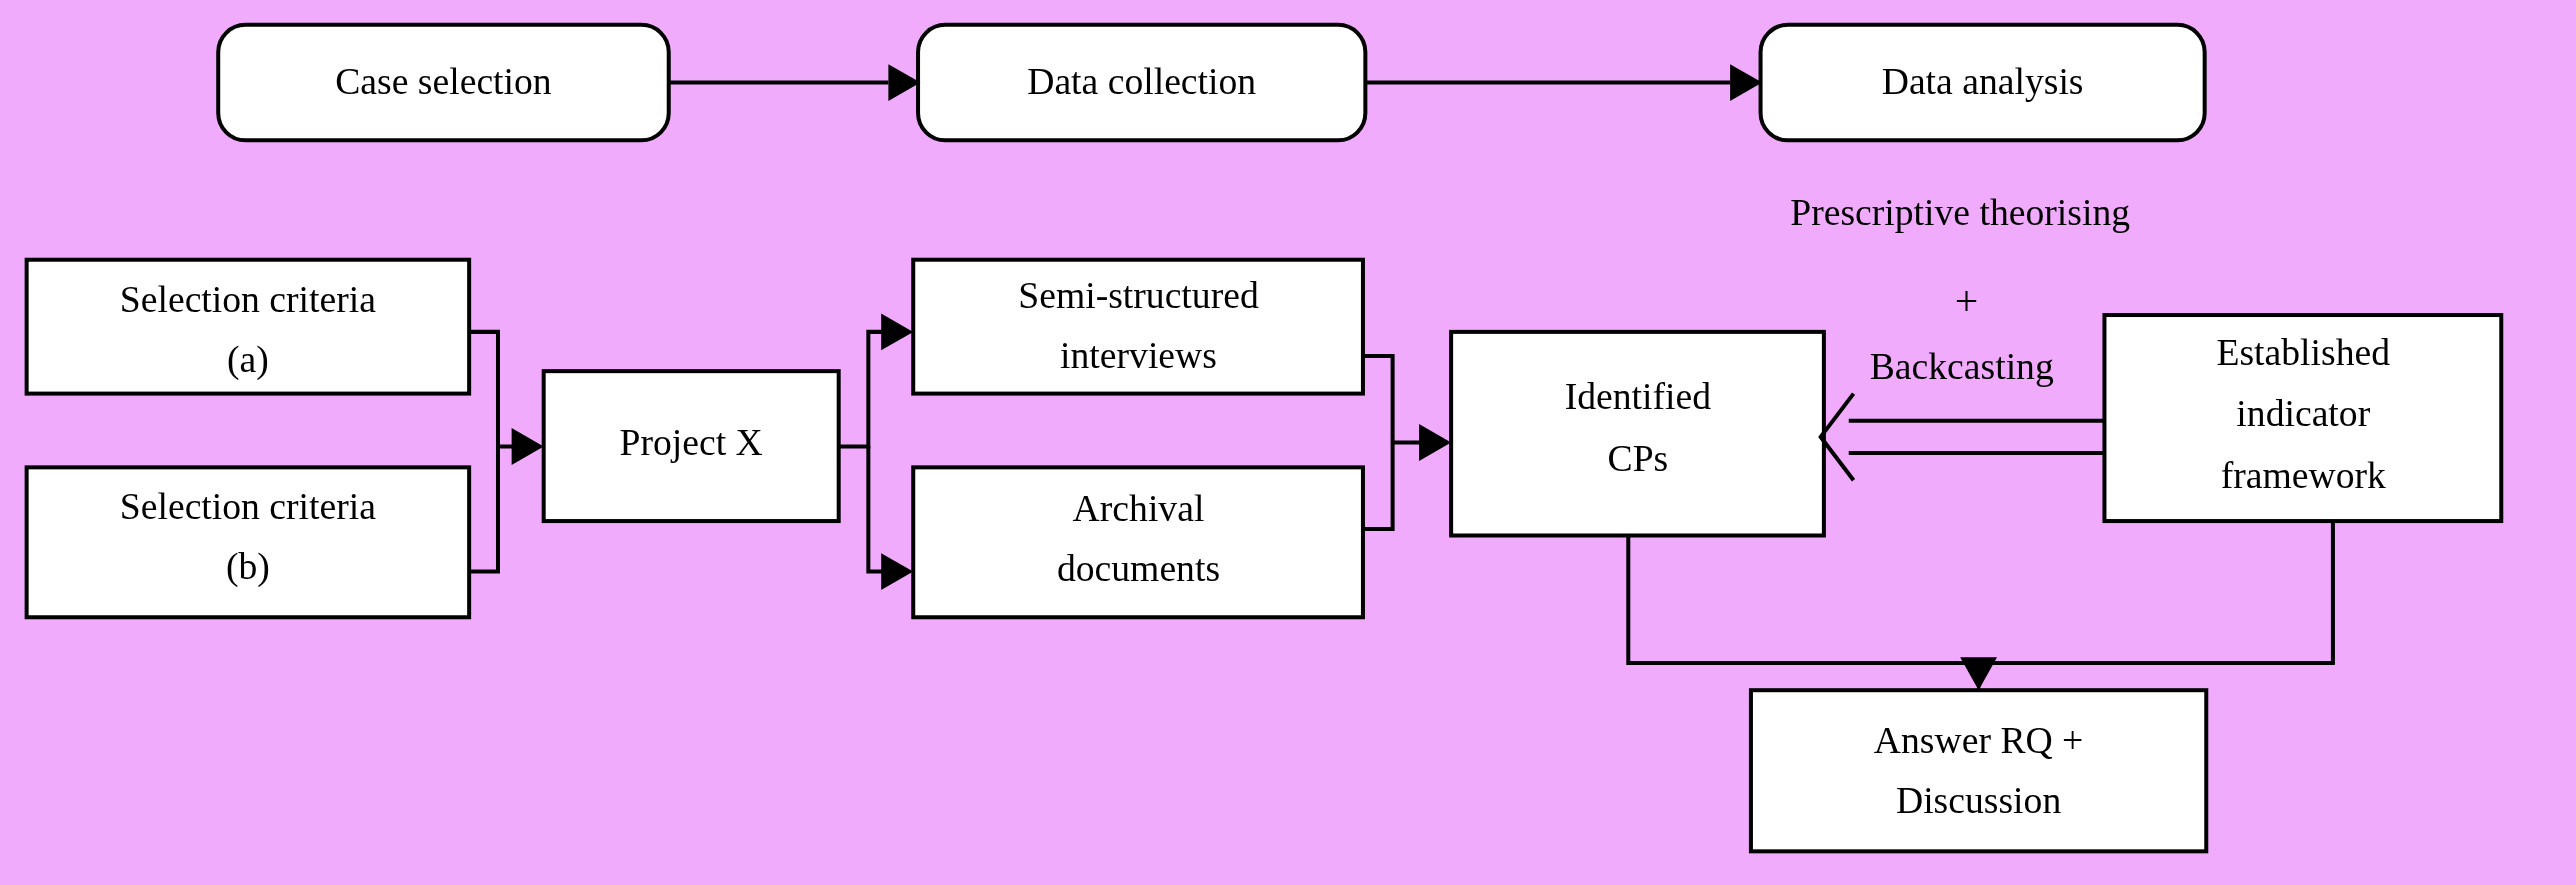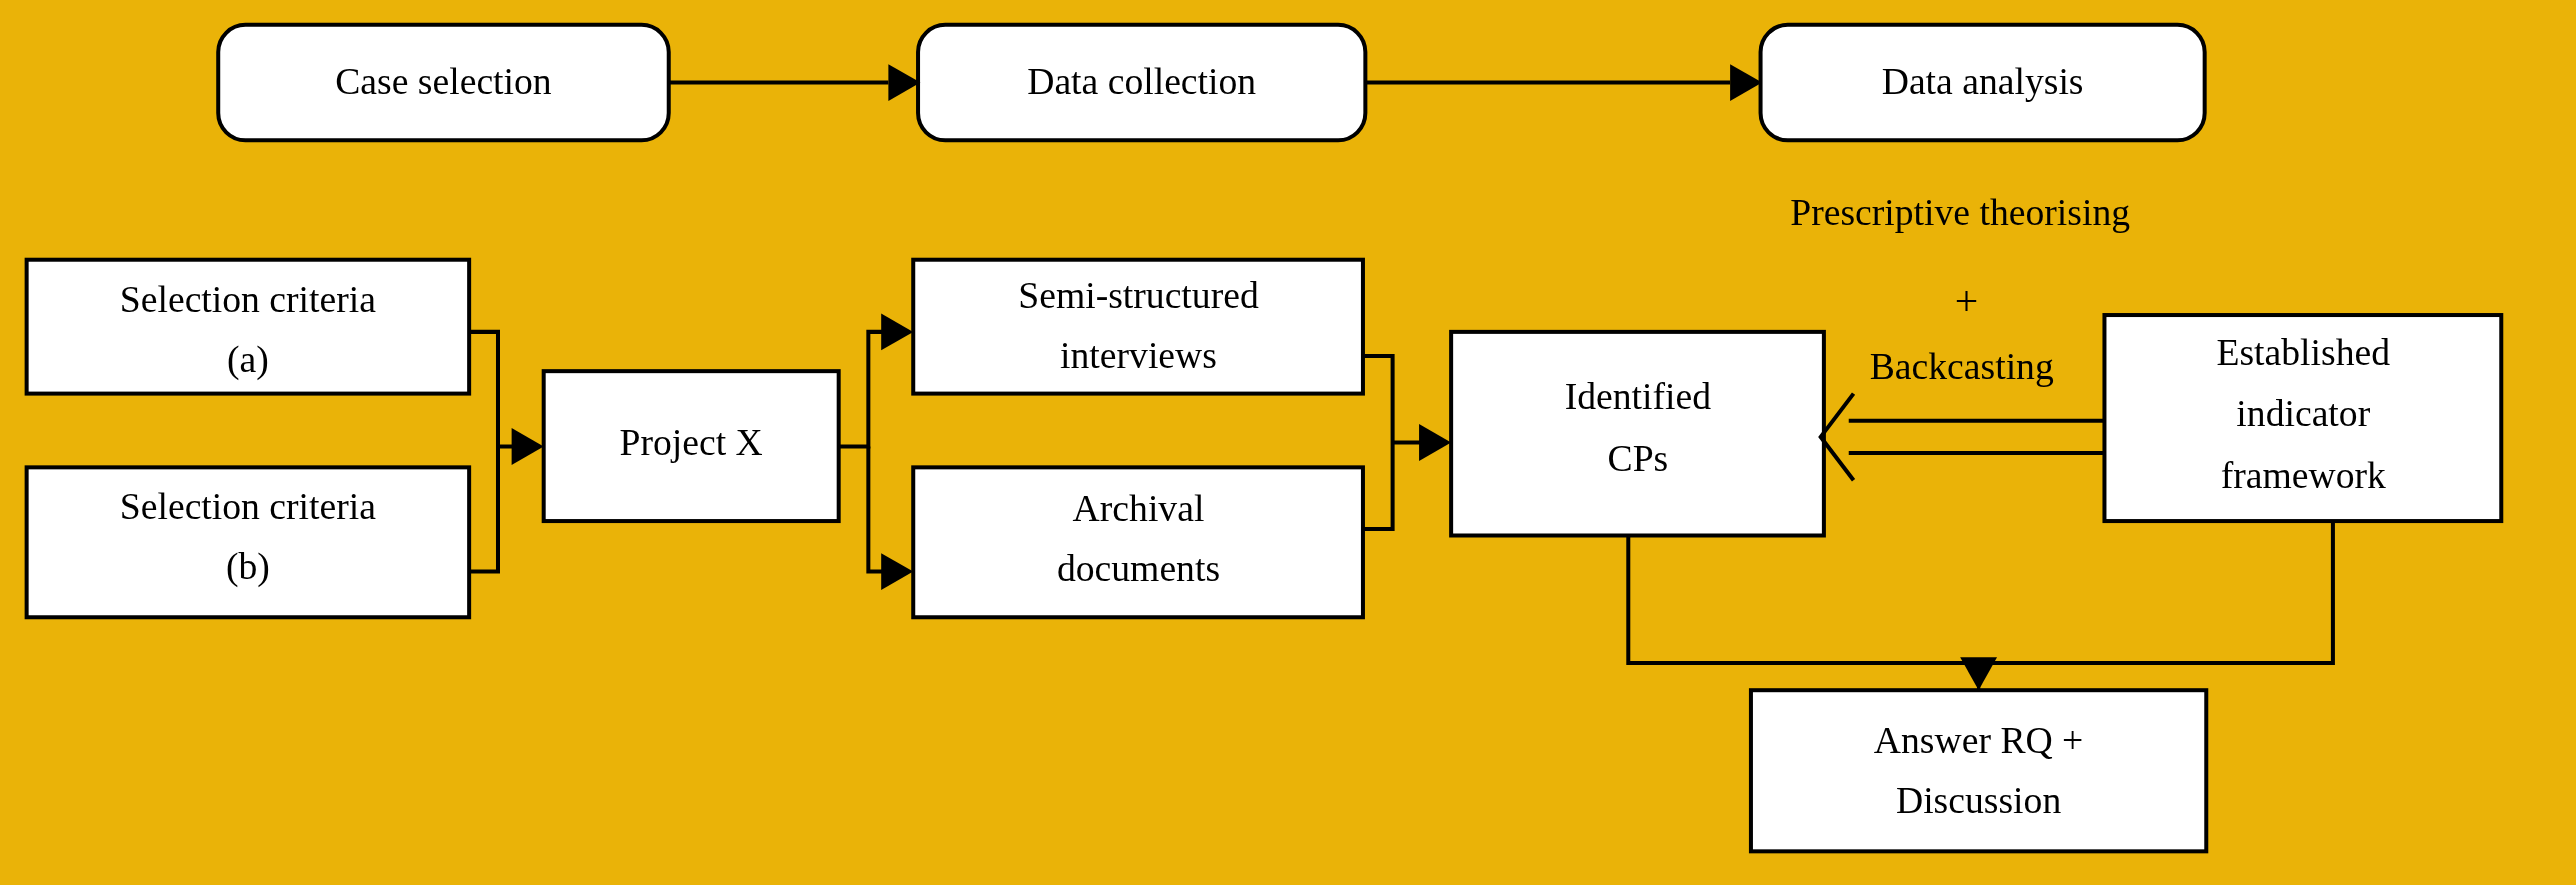--- a/index.html
+++ b/index.html
@@ -8,21 +8,21 @@
     padding: 0;
     background: #ffffff;
   }
   body {
     font-family: "Liberation Serif", "DejaVu Serif", serif;
   }
   #diagram-root {
     position: relative;
     width: 2576px;
     height: 885px;
-    background: #eab308;
+    background: #f0abfc;
     overflow: hidden;
   }
   svg#flow-svg {
     position: absolute;
     top: 0;
     left: 0;
     width: 2576px;
     height: 885px;
     display: block;
   }

